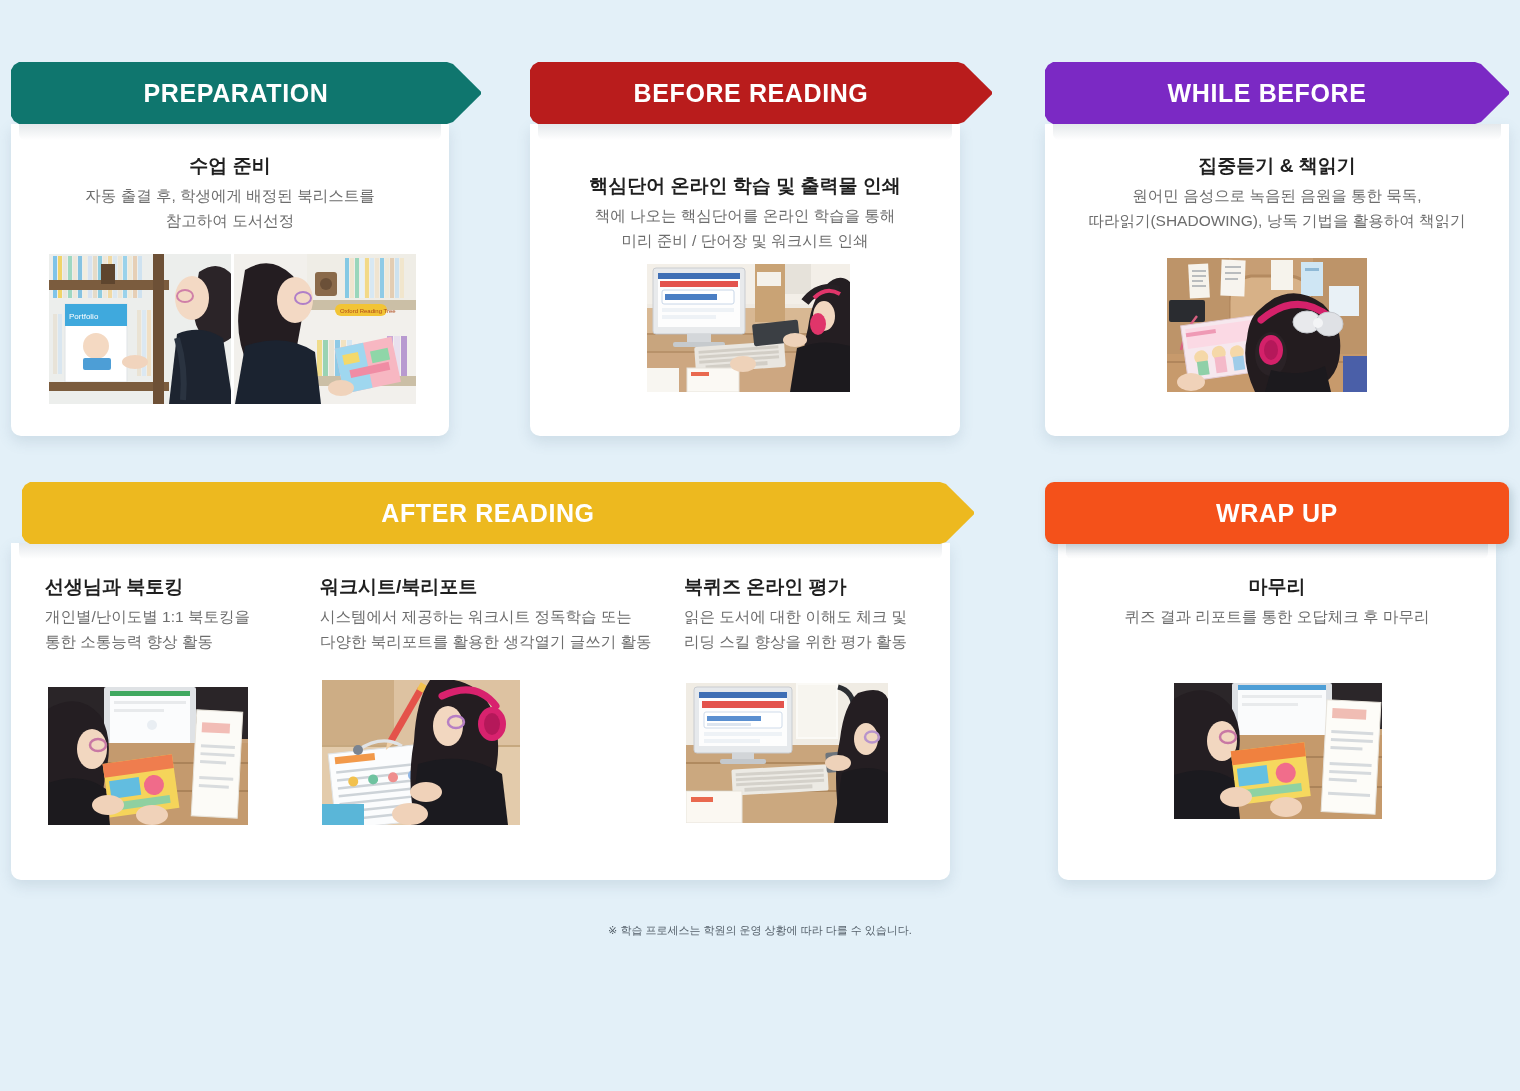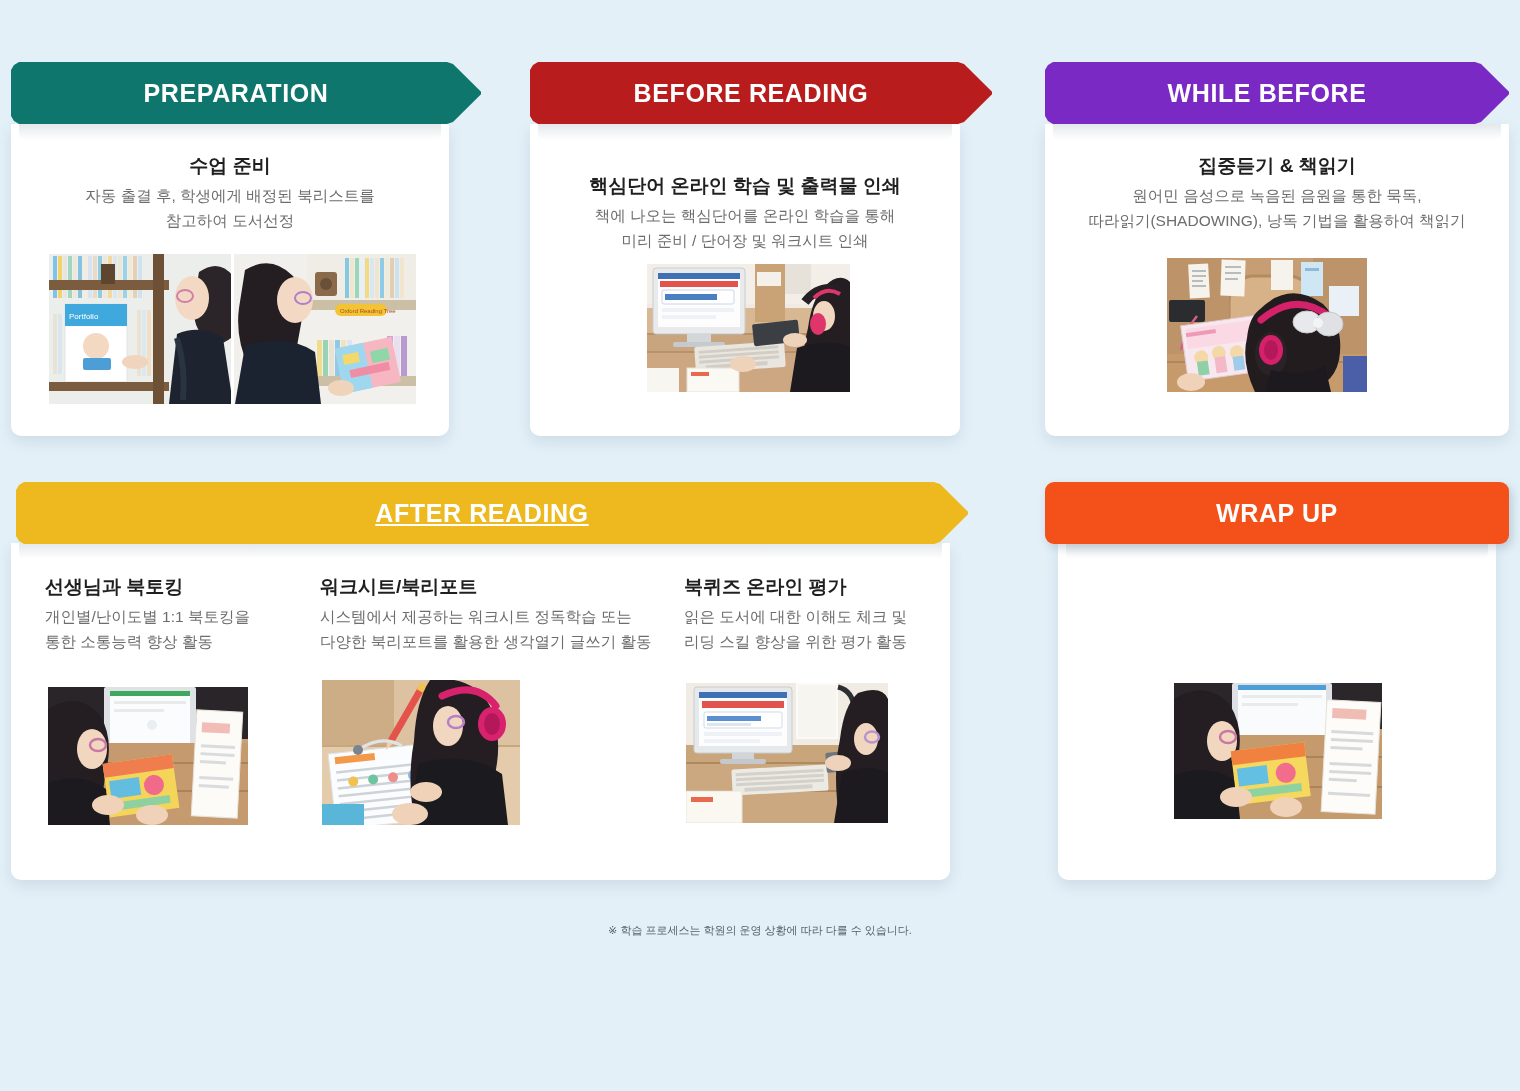--- a/index.html
+++ b/index.html
@@ -377,21 +377,21 @@
             <ellipse cx="12" cy="2" rx="14" ry="12" fill="#dfe1e5" stroke="#c6c9ce"></ellipse>
             <circle cx="1" cy="1" r="5" fill="#f3f4f6"></circle>
           </g>
           <path d="M104 112 q30 8 54 -4 l6 26 h-66 z" fill="#1c1a1e"></path>
           <rect x="176" y="98" width="24" height="36" fill="#4a5fa8"></rect>
         </svg>
       </div>
     </div>
   </div>
 
-  <div class="banner arrow" style="left:16px; top:482px; width:952px; background:#edb91f;text-decoration:underline;">
+  <div class="banner arrow" style="left:22px; top:482px; width:952px; background:#edb91f;">
     <span class="label">AFTER READING</span>
   </div>
   <div class="card" style="left:11px; top:543px; width:939px; height:337px;">
     <div class="card-inner">
 
       <div style="position:absolute; left:34px; top:32px; width:270px;">
         <div class="block-title">선생님과 북토킹</div>
         <div class="block-desc">개인별/난이도별 1:1 북토킹을
 통한 소통능력 향상 활동</div>
       </div>
@@ -549,20 +549,24 @@
         </svg>
       </div>
     </div>
   </div>
 
   <div class="banner plain" style="left:1045px; top:482px; width:464px; background:#f4511a;">
     <span class="label">WRAP UP</span>
   </div>
   <div class="card" style="left:1058px; top:543px; width:438px; height:337px;">
     <div class="card-inner">
+      <div style="position:absolute; left:0; top:32px; width:100%;">
+        <div class="block-title centered">마무리</div>
+        <div class="block-desc centered">퀴즈 결과 리포트를 통한 오답체크 후 마무리</div>
+      </div>
       <div class="photo" style="left:116px; top:140px; width:208px; height:136px;">
         <svg class="ph-canvas" viewBox="0 0 208 136" preserveAspectRatio="none">
           <rect x="0" y="0" width="208" height="136" fill="#c9a479"></rect>
           <rect x="0" y="0" width="208" height="46" fill="#2b2629"></rect>
 
           <rect x="58" y="0" width="100" height="62" rx="2" fill="#dde0e4"></rect>
           <rect x="64" y="2" width="88" height="52" fill="#fafbfc"></rect>
           <rect x="64" y="2" width="88" height="5" fill="#4d9ed6"></rect>
           <rect x="68" y="12" width="80" height="3" fill="#e8eaec"></rect>
           <rect x="68" y="20" width="56" height="3" fill="#e8eaec"></rect>

